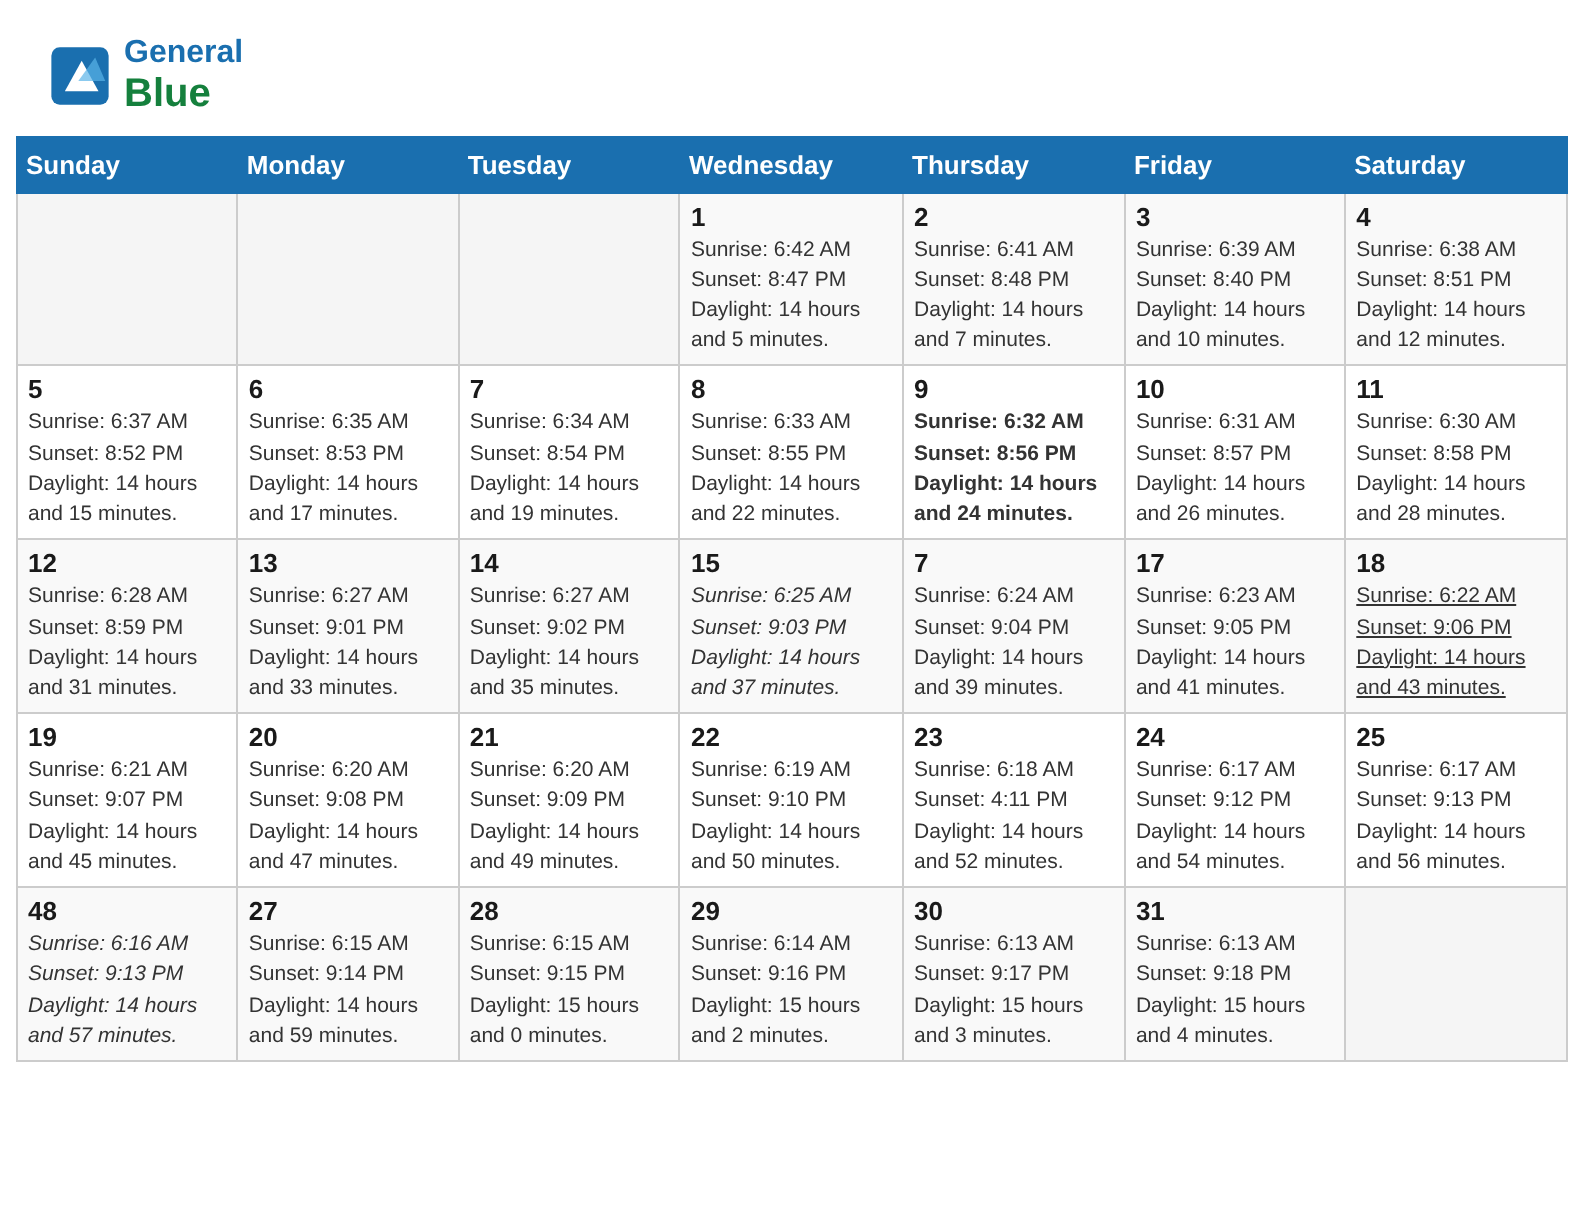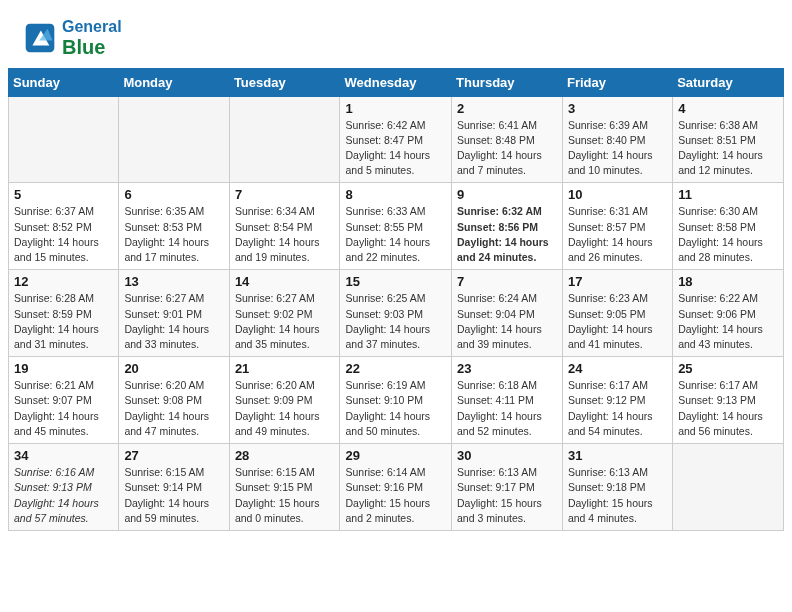--- a/index.html
+++ b/index.html
@@ -221,42 +221,42 @@
           </td>
           <td>
             <div class="day-num">14</div>
             <div class="day-info" style="white-space: pre-line;">Sunrise: 6:27 AM
 Sunset: 9:02 PM
 Daylight: 14 hours
 and 35 minutes.</div>
           </td>
           <td>
             <div class="day-num">15</div>
-            <div class="day-info" style="white-space: pre-line;">Sunrise: 6:25 AM
+            <div class="day-info" style="white-space: pre-line; font-style: italic;">Sunrise: 6:25 AM
 Sunset: 9:03 PM
 Daylight: 14 hours
 and 37 minutes.</div>
           </td>
           <td>
             <div class="day-num">7</div>
             <div class="day-info" style="white-space: pre-line;">Sunrise: 6:24 AM
 Sunset: 9:04 PM
 Daylight: 14 hours
 and 39 minutes.</div>
           </td>
           <td>
             <div class="day-num">17</div>
             <div class="day-info" style="white-space: pre-line;">Sunrise: 6:23 AM
 Sunset: 9:05 PM
 Daylight: 14 hours
 and 41 minutes.</div>
           </td>
           <td>
             <div class="day-num">18</div>
-            <div class="day-info" style="white-space: pre-line;">Sunrise: 6:22 AM
+            <div class="day-info" style="white-space: pre-line; text-decoration: underline;">Sunrise: 6:22 AM
 Sunset: 9:06 PM
 Daylight: 14 hours
 and 43 minutes.</div>
           </td>
         </tr>
         <tr>
           <td>
             <div class="day-num">19</div>
             <div class="day-info" style="white-space: pre-line;">Sunrise: 6:21 AM
 Sunset: 9:07 PM
@@ -301,21 +301,21 @@
           <td>
             <div class="day-num">25</div>
             <div class="day-info" style="white-space: pre-line;">Sunrise: 6:17 AM
 Sunset: 9:13 PM
 Daylight: 14 hours
 and 56 minutes.</div>
           </td>
         </tr>
         <tr>
           <td>
-            <div class="day-num">34</div>
+            <div class="day-num">48</div>
             <div class="day-info" style="white-space: pre-line; font-style: italic;">Sunrise: 6:16 AM
 Sunset: 9:13 PM
 Daylight: 14 hours
 and 57 minutes.</div>
           </td>
           <td>
             <div class="day-num">27</div>
             <div class="day-info" style="white-space: pre-line;">Sunrise: 6:15 AM
 Sunset: 9:14 PM
 Daylight: 14 hours

